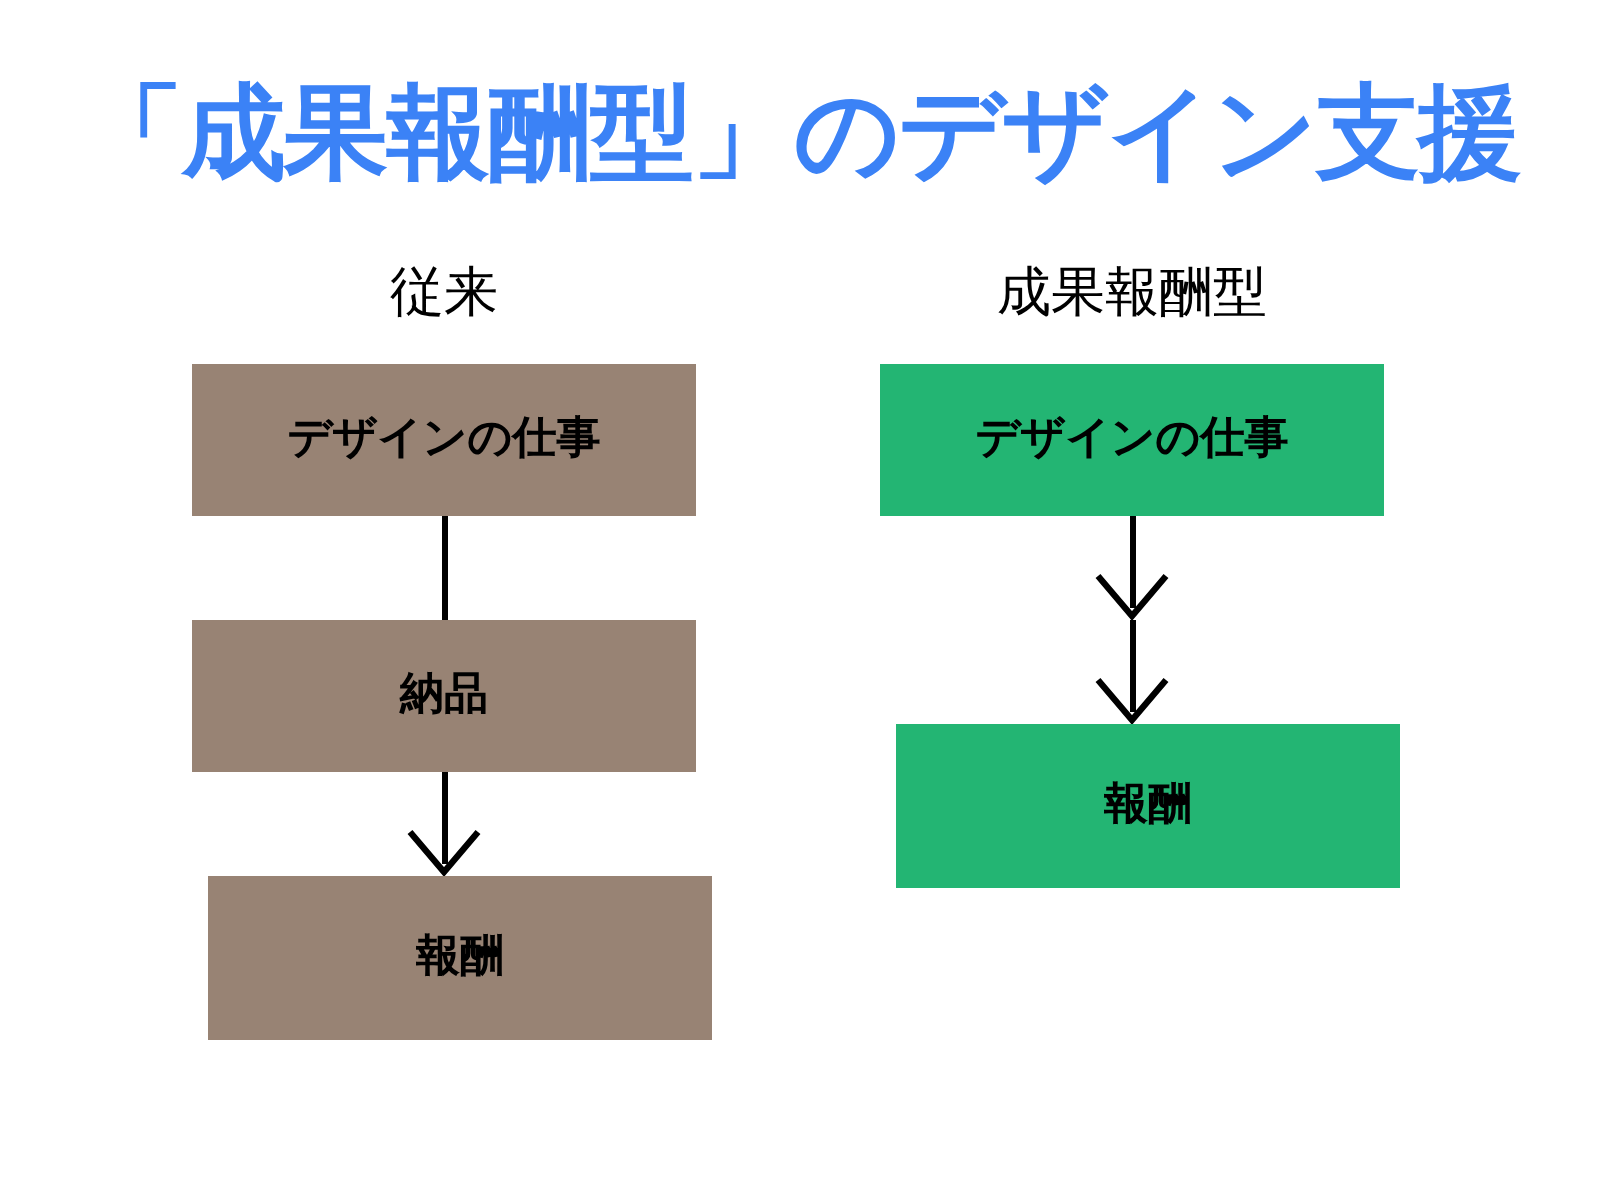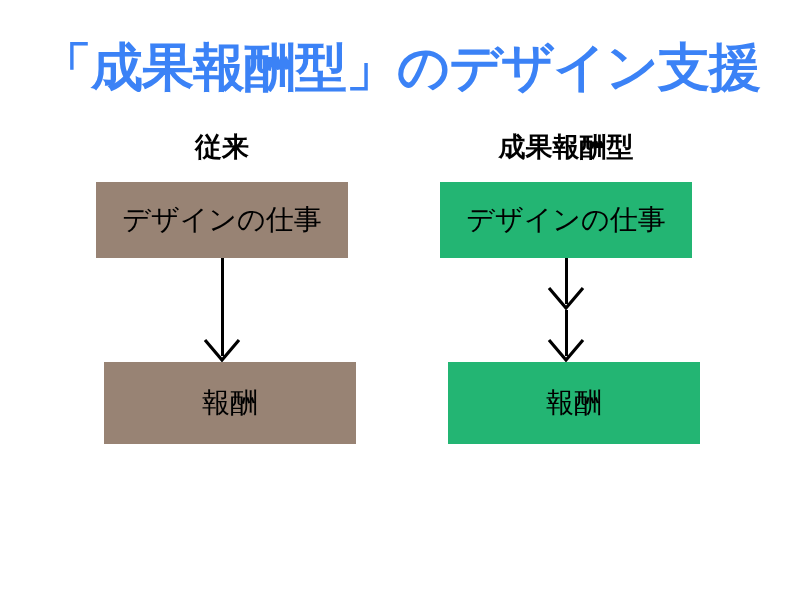--- a/index.html
+++ b/index.html
@@ -46,21 +46,21 @@
     width: 280px;
   }
   .column.left  { left: 82px; }
   .column.right { left: 426px; }
 
   .column-header {
     width: 280px;
     text-align: center;
     font-size: 27px;
     line-height: 34px;
-    font-weight: bold;
+    font-weight: normal;
     color: #000000;
     white-space: nowrap;
   }
 
   
   .flow {
     position: relative;
     margin-top: 18px;
     width: 280px;
   }
@@ -72,24 +72,24 @@
     height: 76px;
     display: flex;
     align-items: center;
     justify-content: center;
     box-sizing: border-box;
   }
   .flow-box.taupe { background: #988374; }
   .flow-box.green { background: #23b573; }
 
   .flow-box .box-label {
-    font-size: 28px;
+    font-size: 22px;
     line-height: 30px;
     color: #000000;
-    font-weight: normal;
+    font-weight: bold;
     white-space: nowrap;
     text-align: right;
   }
   .flow-box.tall { height: 82px; margin-left: 22px; }
 
   
   .connector {
     position: relative;
     width: 252px;
     margin: 0 auto;
@@ -129,20 +129,23 @@
     <div class="flow">
 
       <div class="flow-box taupe">
         <span class="box-label">デザインの仕事</span>
       </div>
 
       <div class="connector plain">
         <div class="stem"></div>
       </div>
 
+      <div class="flow-box taupe">
+        <span class="box-label">納品</span>
+      </div>
 
       <div class="connector arrow">
         <div class="stem"></div>
         <div class="head">
           <svg width="38" height="24" viewBox="0 0 38 24">
             <polyline points="2,2 19,22 36,2" fill="none" stroke="#000000" stroke-width="3.2"></polyline>
           </svg>
         </div>
       </div>
 

